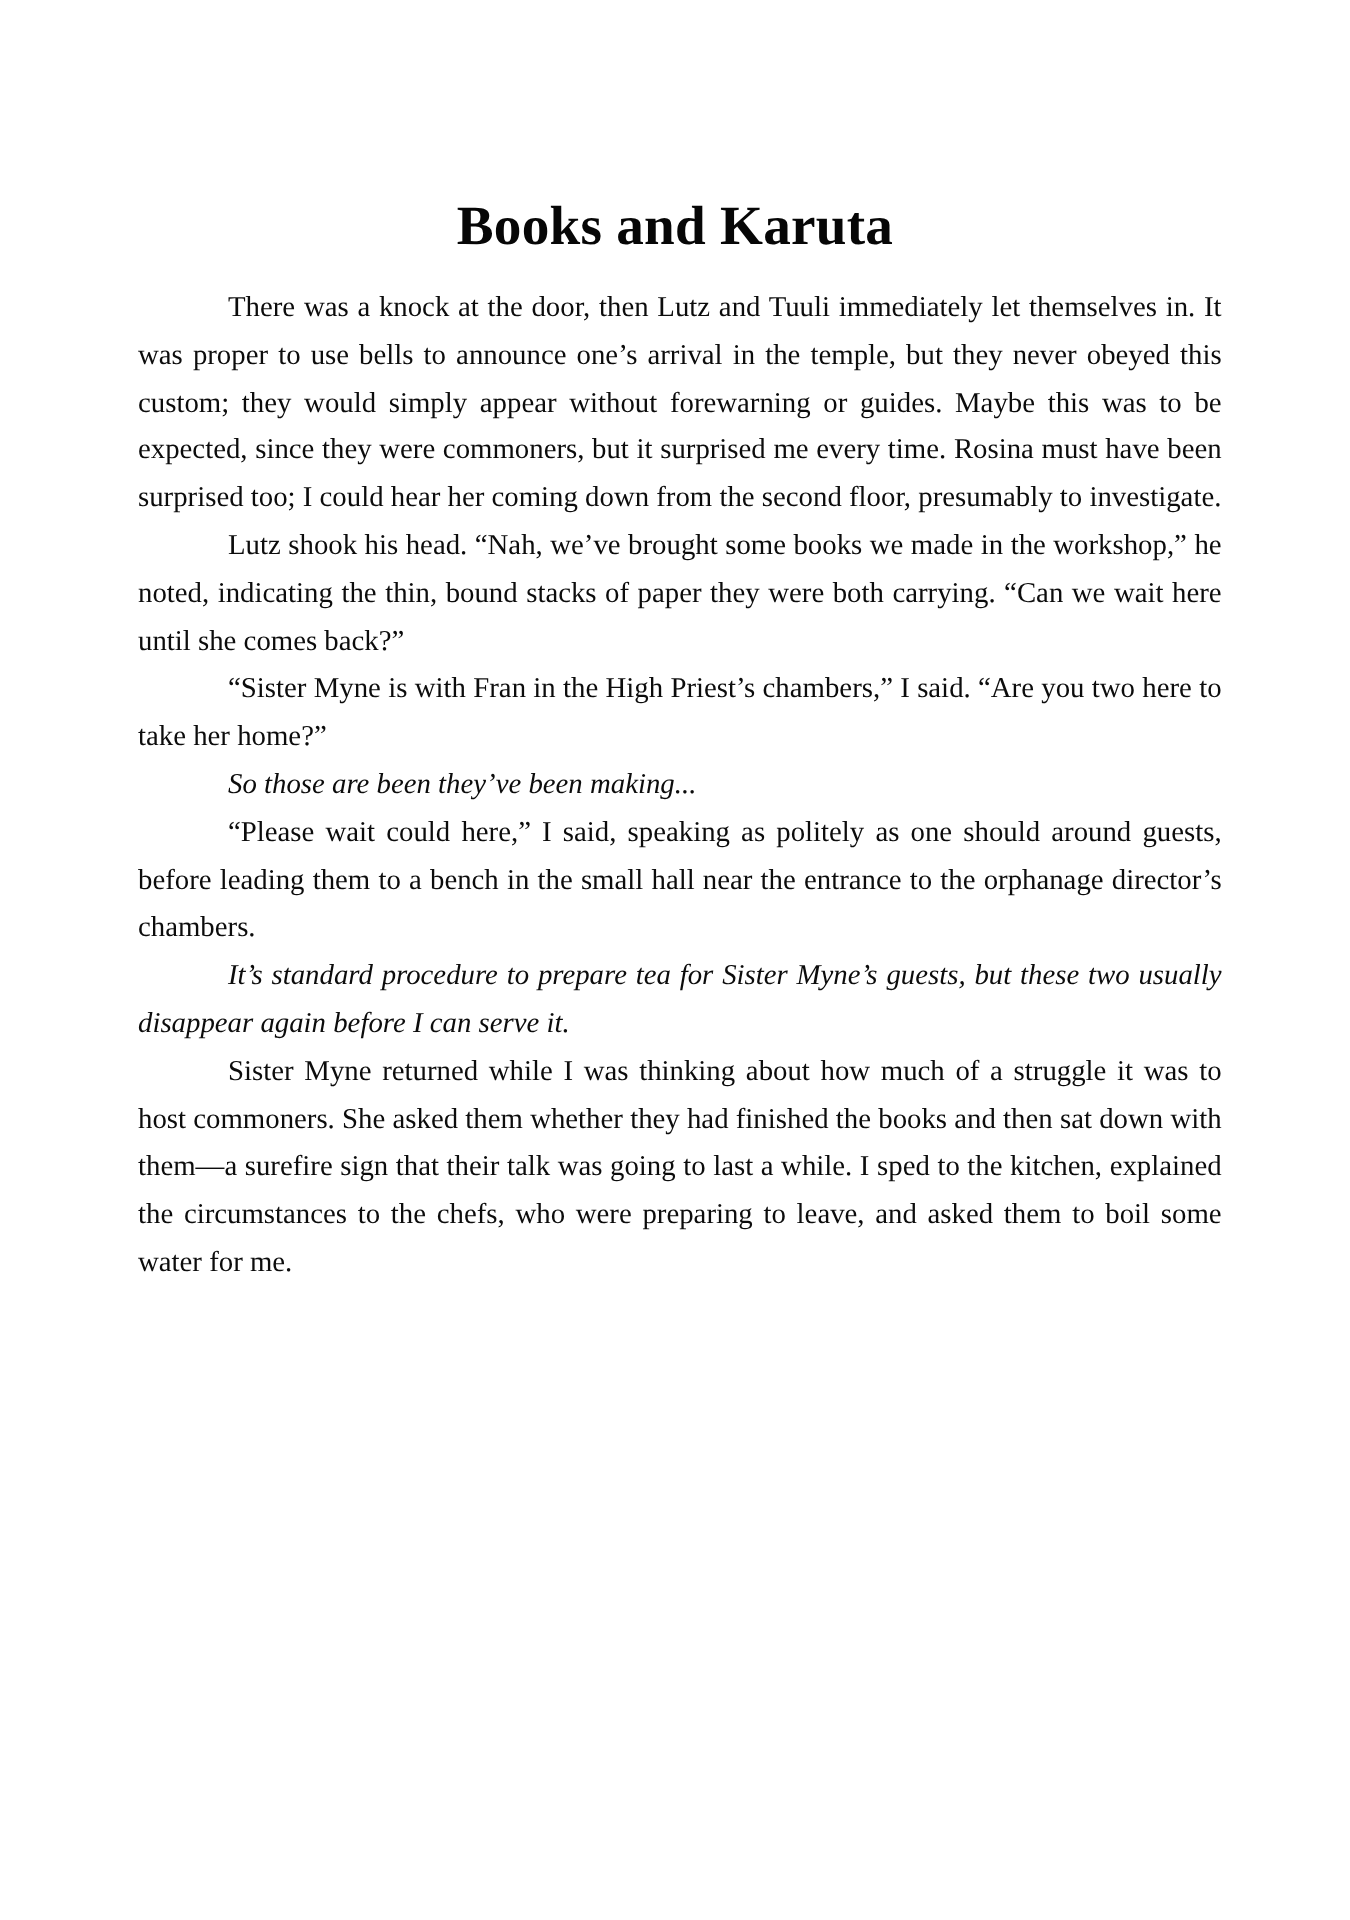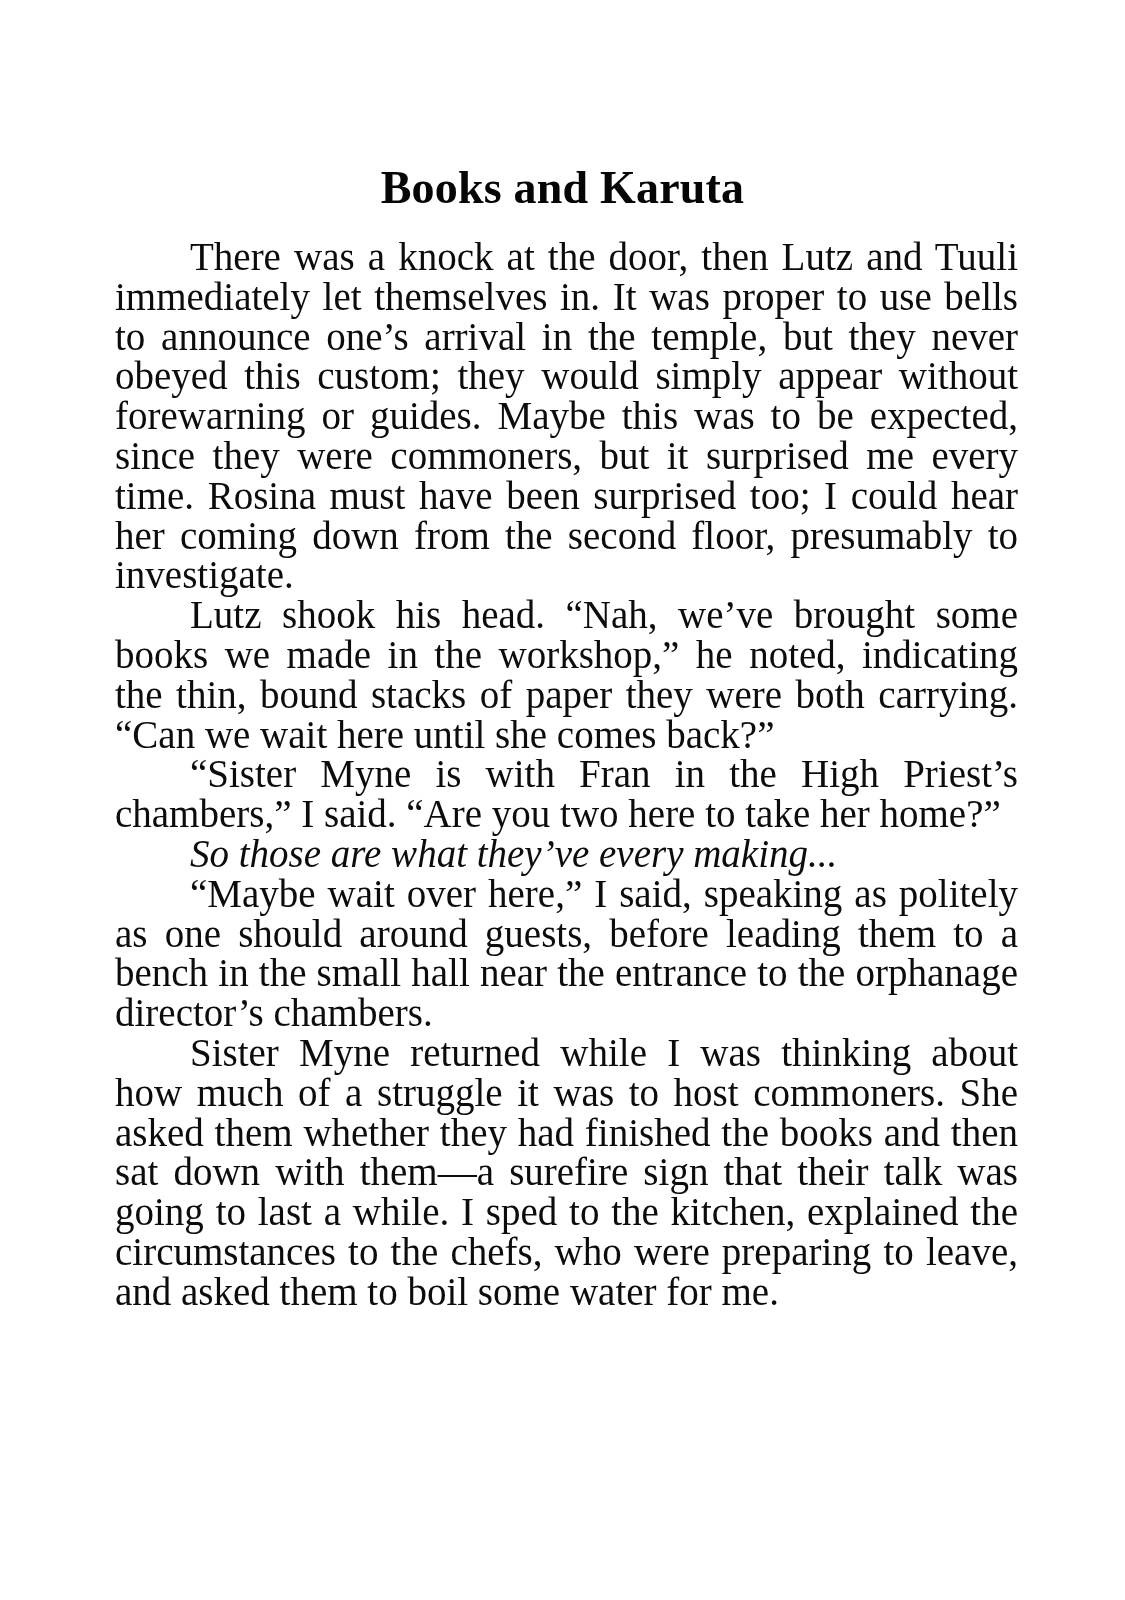--- a/index.html
+++ b/index.html
@@ -35,21 +35,21 @@
     position: absolute;
     left: 115px;
     top: 213px;
     width: 903px;
   }
   .para {
     margin: 0;
     text-indent: 75px;
     text-align: justify;
     text-justify: inter-word;
-    font-size: 39px;
+    font-size: 24px;
     line-height: 39.8px;
     color: #0c0c0c;
     -webkit-hyphens: none;
     hyphens: none;
   }
   .para.italic {
     font-style: italic;
   }
   .para:last-child {
     text-align: justify;
@@ -59,18 +59,19 @@
 <body>
 
 <div class="page">
 
   <h1 class="chapter-title">Books and Karuta</h1>
 
   <div class="body-block">
     <p class="para">There was a knock at the door, then Lutz and Tuuli immediately let themselves in. It was proper to use bells to announce one’s arrival in the temple, but they never obeyed this custom; they would simply appear without forewarning or guides. Maybe this was to be expected, since they were commoners, but it surprised me every time. Rosina must have been surprised too; I could hear her coming down from the second floor, presumably to investigate.</p>
     <p class="para">Lutz shook his head. “Nah, we’ve brought some books we made in the workshop,” he noted, indicating the thin, bound stacks of paper they were both carrying. “Can we wait here until she comes back?”</p>
     <p class="para">“Sister Myne is with Fran in the High Priest’s chambers,” I said. “Are you two here to take her home?”</p>
-    <p class="para italic">So those are what they’ve every making...</p>
-    <p class="para">“Maybe wait over here,” I said, speaking as politely as one should around guests, before leading them to a bench in the small hall near the entrance to the orphanage director’s chambers.</p>
+    <p class="para italic">So those are been they’ve been making...</p>
+    <p class="para">“Please wait could here,” I said, speaking as politely as one should around guests, before leading them to a bench in the small hall near the entrance to the orphanage director’s chambers.</p>
+    <p class="para italic">It’s standard procedure to prepare tea for Sister Myne’s guests, but these two usually disappear again before I can serve it.</p>
     <p class="para">Sister Myne returned while I was thinking about how much of a struggle it was to host commoners. She asked them whether they had finished the books and then sat down with them—a surefire sign that their talk was going to last a while. I sped to the kitchen, explained the circumstances to the chefs, who were preparing to leave, and asked them to boil some water for me.</p>
   </div>
 
 </div>
 
 </body></html>

